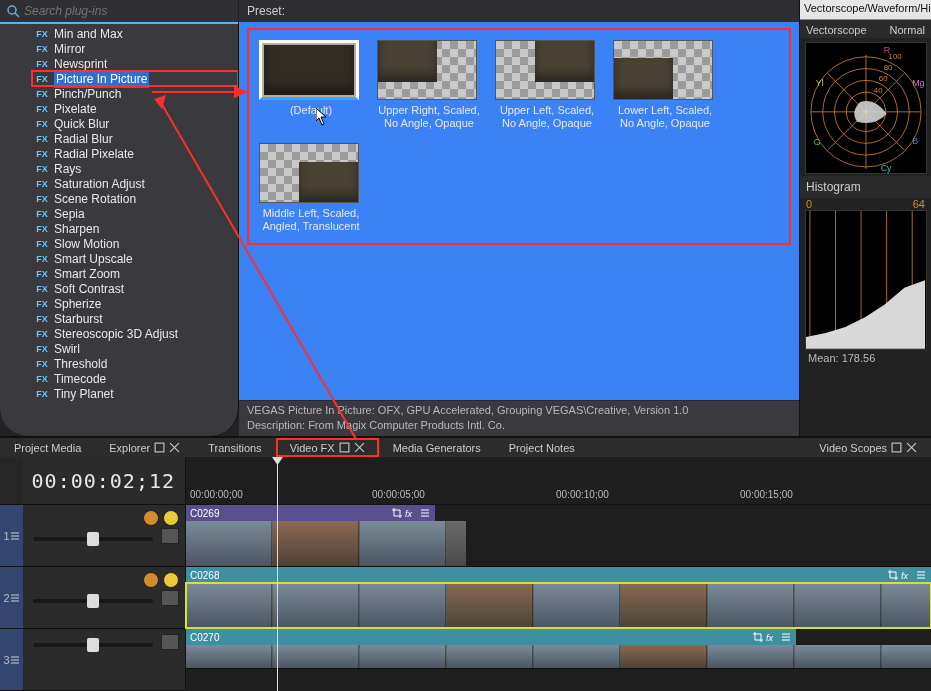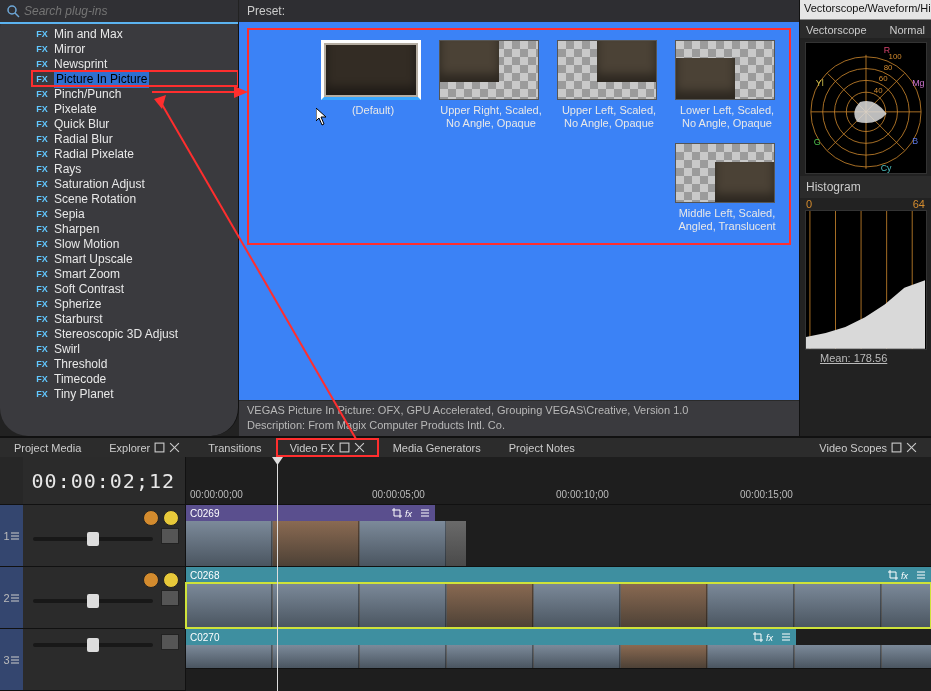--- a/index.html
+++ b/index.html
@@ -41,32 +41,31 @@
     cursor: default;
   }
   .fx-badge {
     display:inline-flex; align-items:center; justify-content:center;
     width:16px; height:12px;
     font-size:9px; font-weight:bold;
     color:#62c8ff;
     margin-right:4px;
   }
   .fx-label { color:#e8e8e8; }
-  .fx-item.selected .fx-label { background:#2f6fd0; color:#000000; padding:2px 2px; }
+  .fx-item.selected .fx-label { background:#2f6fd0; color:#ffffff; padding:2px 2px; }
   .fx-item.selected { outline:2px solid #ff2e2e; outline-offset:-1px; }
   
   .preset-panel { flex:1; background:#3b82f6; display:flex; flex-direction:column; }
   .preset-title { height:22px; line-height:22px; padding-left:8px; color:#ccc; background:#2e2e32; }
   .preset-scroll { flex:1; overflow:auto; padding:6px 8px; position:relative; }
   .preset-grid {
     border:2px solid #ff2e2e;
     padding:10px;
     display:flex; flex-wrap:wrap; gap:14px;
     align-content:flex-start;
-    justify-content:flex-end;
   }
   .preset {
     width:104px;
     text-align:center; font-size:11px; color:#e8e8e8;
   }
   .preset .thumb {
     width:100px; height:60px;
     background:
       repeating-conic-gradient(#9b9b9b 0 25%, #c9c9c9 0 50%) 0 0/16px 16px;
     border:1px solid #555;
@@ -112,21 +111,21 @@
     border:1px solid #333;
   }
   .vectorscope svg{position:absolute; inset:0;}
   .hist-title{ padding:4px 6px; color:#ccc; background:#2b2b2b;}
   .hist-labels{ display:flex; justify-content:space-between; color:#d38b2e; font-size:11px; padding:0 6px;}
   .hist-canvas{
     width:122px; height:140px; margin:0 auto; background:#000; position:relative;
     border:1px solid #333;
   }
   .hist-canvas svg{position:absolute; inset:0;}
-  .hist-mean{ padding:2px 20px; font-size:11px; color:#bbb;text-decoration:underline;}
+  .hist-mean{ padding:2px 8px; font-size:11px; color:#bbb;}
   
   .tabstrip{
     height:20px; background:#2c2c2c; display:flex; align-items:center;
     color:#ccc; font-size:11px; border-top:1px solid #111;
   }
   .tabstrip .tab{ padding:8px 14px; height:100%; display:flex; align-items:center; gap:4px; cursor:default; }
   .tabstrip .tab.box{
     border:2px solid #ff2e2e; padding:0 12px;
   }
   .tabstrip .tab .win-ico, .tabstrip .tab .x-ico { width:11px; height:11px; }

